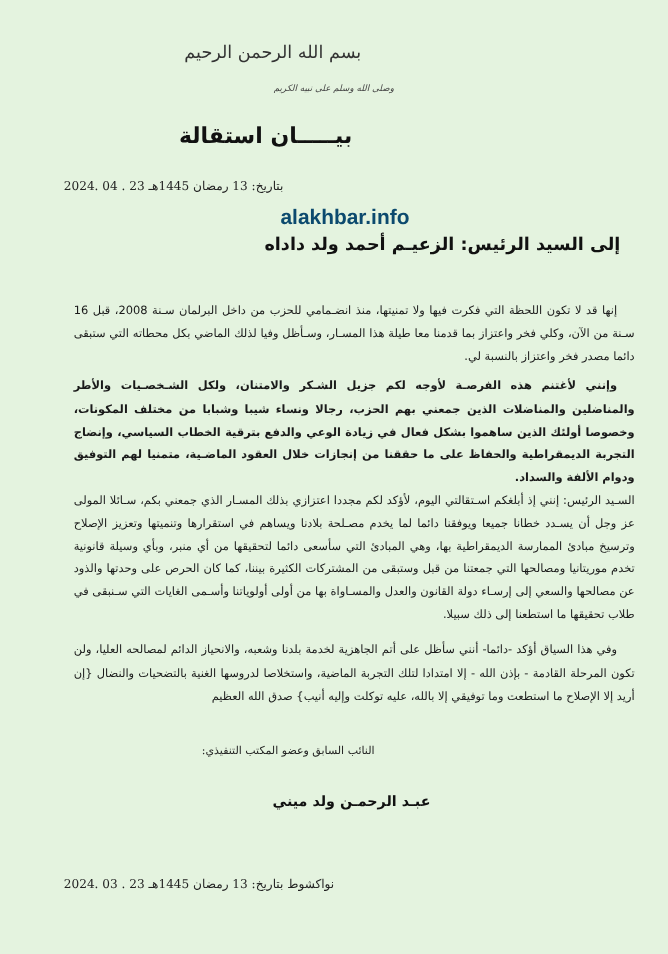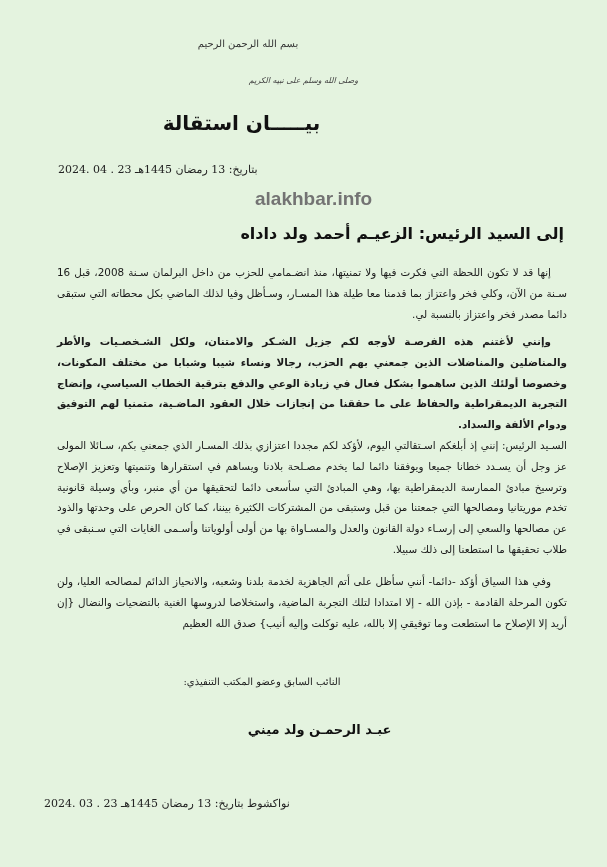--- a/index.html
+++ b/index.html
@@ -22,21 +22,21 @@
     }
     .abs {
       position: absolute;
       direction: rtl;
       white-space: nowrap;
     }
     .basmala {
       left: 0; width: 496px; top: 38px;
       text-align: center;
       font-family: "DejaVu Serif", serif;
-      font-size: 10px;
+      font-size: 16px;
       color: #333;
     }
     .salat {
       left: 0; width: 607px; top: 76px;
       text-align: center;
       font-family: "DejaVu Serif", serif;
       font-size: 8px;
       font-style: italic;
       color: #444;
     }
@@ -55,42 +55,41 @@
       font-family: "DejaVu Serif", serif;
       font-size: 11px;
       color: #222;
     }
     .watermark {
       left: 255px; top: 188px;
       direction: ltr;
       font-family: "Liberation Sans", sans-serif;
       font-weight: bold;
       font-size: 19px;
-      color: #737373;
+      color: #0c4a6e;
     }
     .addressee {
       right: 43px; top: 212px;
       font-family: "DejaVu Sans", sans-serif;
       font-size: 16px;
       font-weight: bold;
       color: #111;
-      margin-top: 12px;
     }
     .body-text {
       position: absolute;
       left: 57px;
       width: 510px;
       direction: rtl;
       text-align: justify;
       text-align-last: right;
       font-family: "DejaVu Sans", sans-serif;
       font-size: 10.4px;
       line-height: 20.8px;
       color: #1a1a1a;
-      margin: 0;
+      margin: 10px;
     }
     .body-text.p1 { top: 262px; text-indent: 16px; }
     .body-text.p2 { top: 331px; text-indent: 16px; font-weight: bold; }
     .body-text.p3 { top: 435px; }
     .body-text.p4 { top: 571px; text-indent: 16px; }
     .body-text .lead {
       font-weight: normal;
     }
     .sig-role {
       left: 0; width: 524px; top: 676px;
@@ -102,21 +101,21 @@
     .sig-name {
       left: 0; width: 607px; top: 722px;
       text-align: center;
       font-family: "DejaVu Sans", sans-serif;
       font-size: 13px;
       font-weight: bold;
       color: #111;
       padding-left: 16px;
     }
     .date-bottom {
-      left: 44px; top: 797px;
+      left: 58px; top: 797px;
       font-family: "DejaVu Serif", serif;
       font-size: 11px;
       color: #222;
     }
   </style>
 </head>
 <body>
 
 <div class="page">
 

